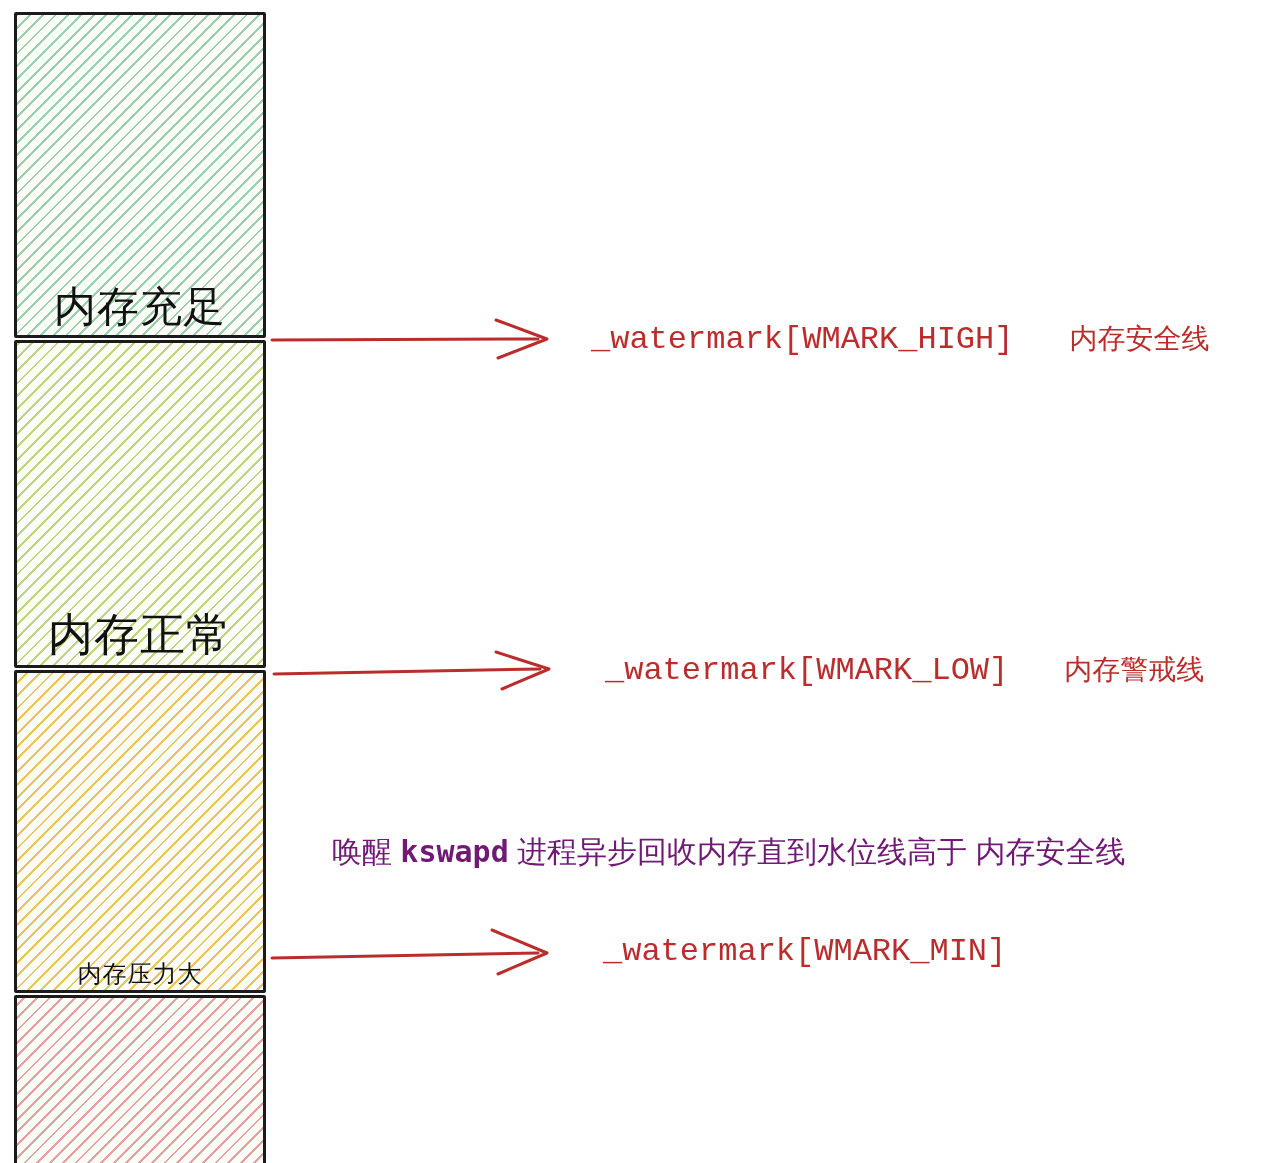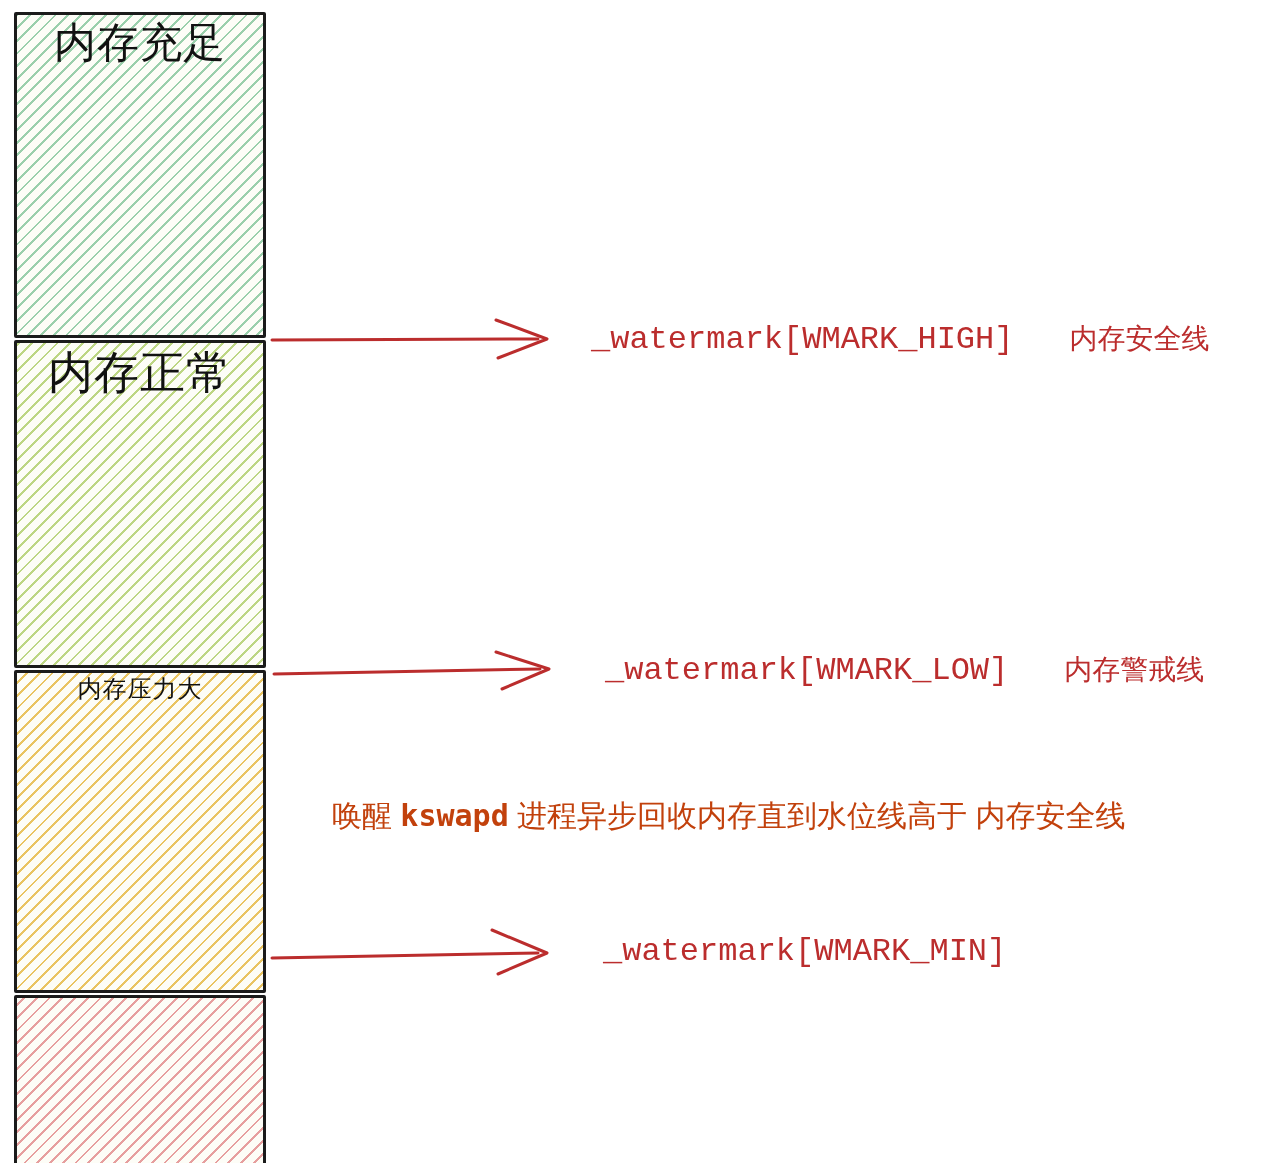--- a/index.html
+++ b/index.html
@@ -20,21 +20,21 @@
 
   
   .zone {
     position: absolute;
     left: 14px;
     width: 252px;
     box-sizing: border-box;
     border: 3px solid #1b1b1b;
     border-radius: 2px;
     display: flex;
-    align-items: flex-start;
+    align-items: flex-end;
     justify-content: center;
     overflow: hidden;
     background-color: #fdfdf7;
   }
   .zone .hatch {
     position: absolute;
     inset: 0;
     pointer-events: none;
   }
   .zone .zone-label {
@@ -132,22 +132,22 @@
   #anno-min  { left: 270px; top: 926px; }
 
   #anno-high .anno-text { margin-left: 36px; }
   #anno-low  .anno-text { margin-left: 48px; }
   #anno-min  .anno-text { margin-left: 48px; }
 
   
   #kswapd-note {
     position: absolute;
     left: 332px;
-    top: 796px;
-    color: #c2410c;
+    top: 832px;
+    color: #701a75;
     font-size: 30px;
     white-space: nowrap;
     font-family: "Liberation Sans", "DejaVu Sans", sans-serif;
   }
   #kswapd-note .mono {
     font-family: "DejaVu Sans Mono", "Liberation Mono", monospace;
     font-weight: bold;
     font-size: 30px;
   }
 

